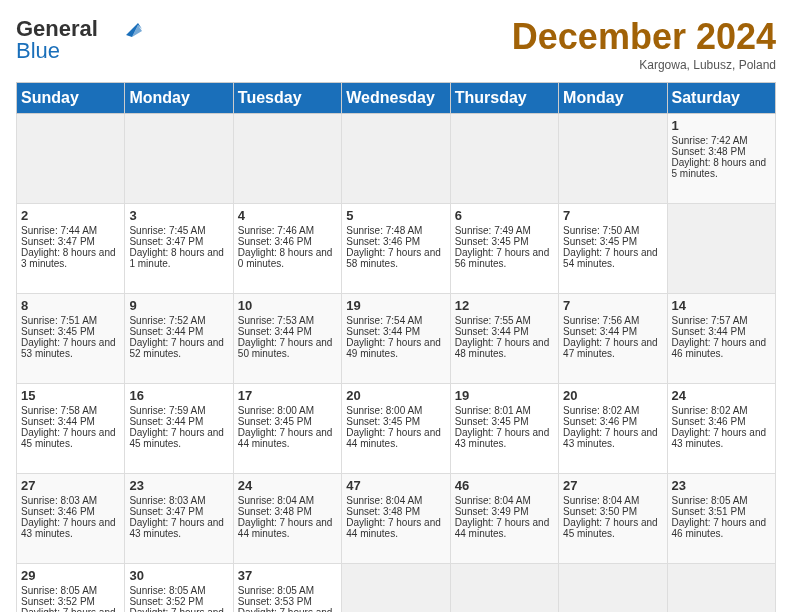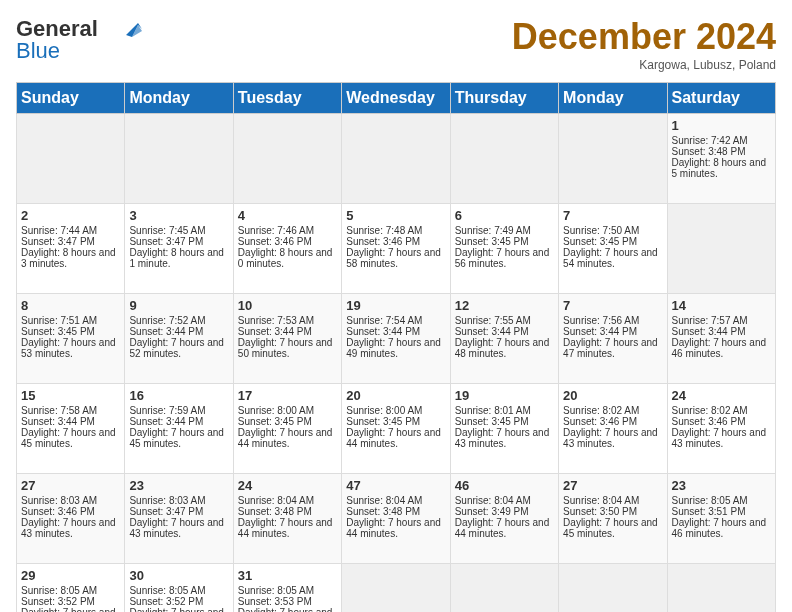--- a/index.html
+++ b/index.html
@@ -151,20 +151,20 @@
         <td><span class="day-num">23</span>Sunrise: 8:03 AM<br>Sunset: 3:47 PM<br>Daylight: 7 hours and 43 minutes.</td>
         <td><span class="day-num">24</span>Sunrise: 8:04 AM<br>Sunset: 3:48 PM<br>Daylight: 7 hours and 44 minutes.</td>
         <td><span class="day-num">47</span>Sunrise: 8:04 AM<br>Sunset: 3:48 PM<br>Daylight: 7 hours and 44 minutes.</td>
         <td><span class="day-num">46</span>Sunrise: 8:04 AM<br>Sunset: 3:49 PM<br>Daylight: 7 hours and 44 minutes.</td>
         <td><span class="day-num">27</span>Sunrise: 8:04 AM<br>Sunset: 3:50 PM<br>Daylight: 7 hours and 45 minutes.</td>
         <td><span class="day-num">23</span>Sunrise: 8:05 AM<br>Sunset: 3:51 PM<br>Daylight: 7 hours and 46 minutes.</td>
       </tr>
       <tr>
         <td><span class="day-num">29</span>Sunrise: 8:05 AM<br>Sunset: 3:52 PM<br>Daylight: 7 hours and 46 minutes.</td>
         <td><span class="day-num">30</span>Sunrise: 8:05 AM<br>Sunset: 3:52 PM<br>Daylight: 7 hours and 47 minutes.</td>
-        <td><span class="day-num">31</span>Sunrise: 8:05 AM<br>Sunset: 3:53 PM<br>Daylight: 7 hours and 48 minutes.</td>
+        <td><span class="day-num">37</span>Sunrise: 8:05 AM<br>Sunset: 3:53 PM<br>Daylight: 7 hours and 48 minutes.</td>
         <td class="empty-cell"></td>
         <td class="empty-cell"></td>
         <td class="empty-cell"></td>
         <td class="empty-cell"></td>
       </tr>
     </tbody>
 </table>
 
 </body></html>

